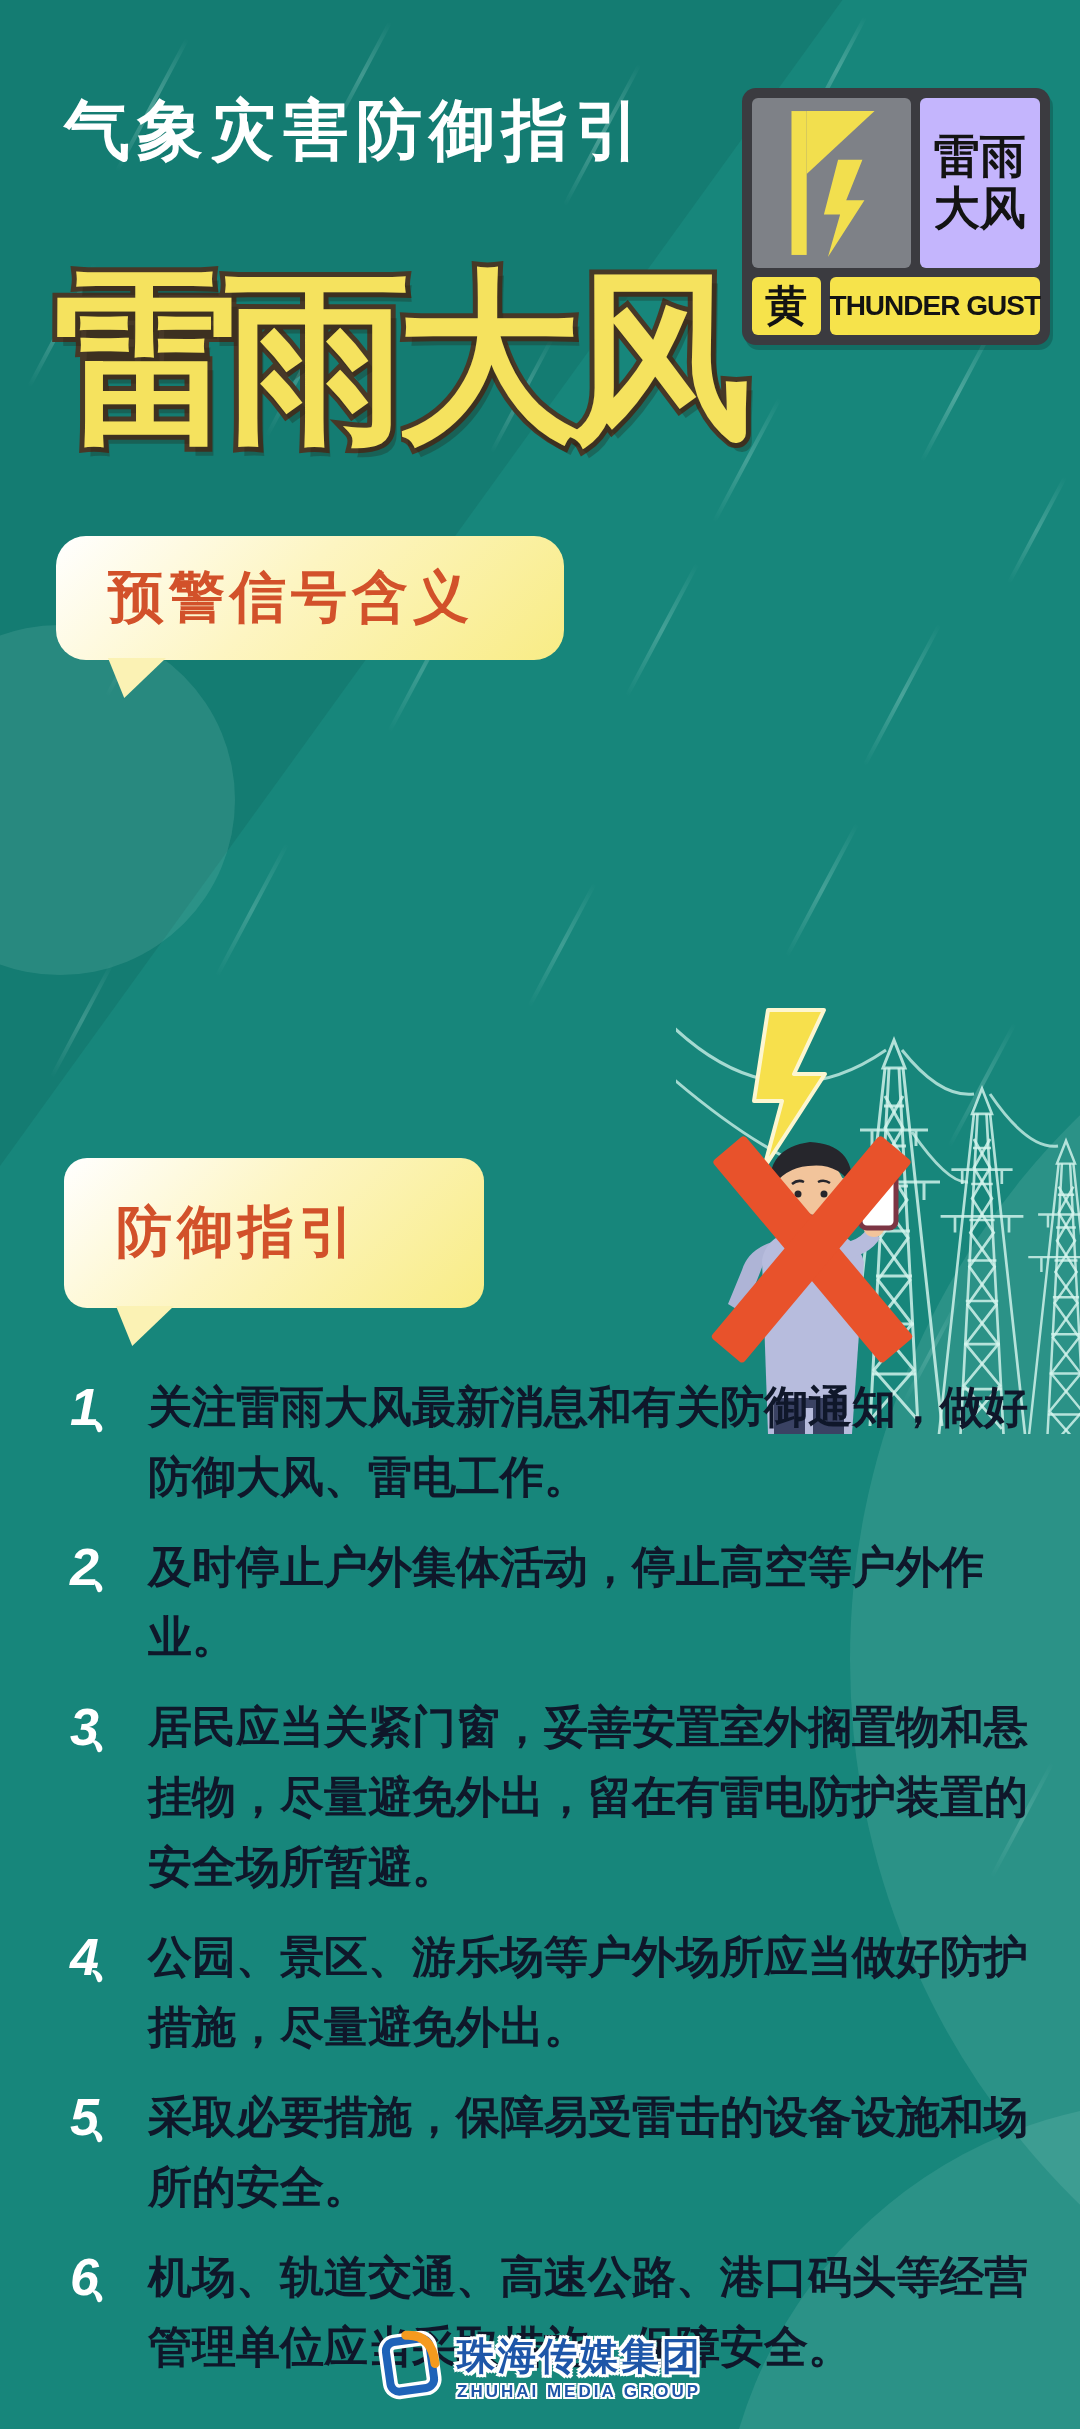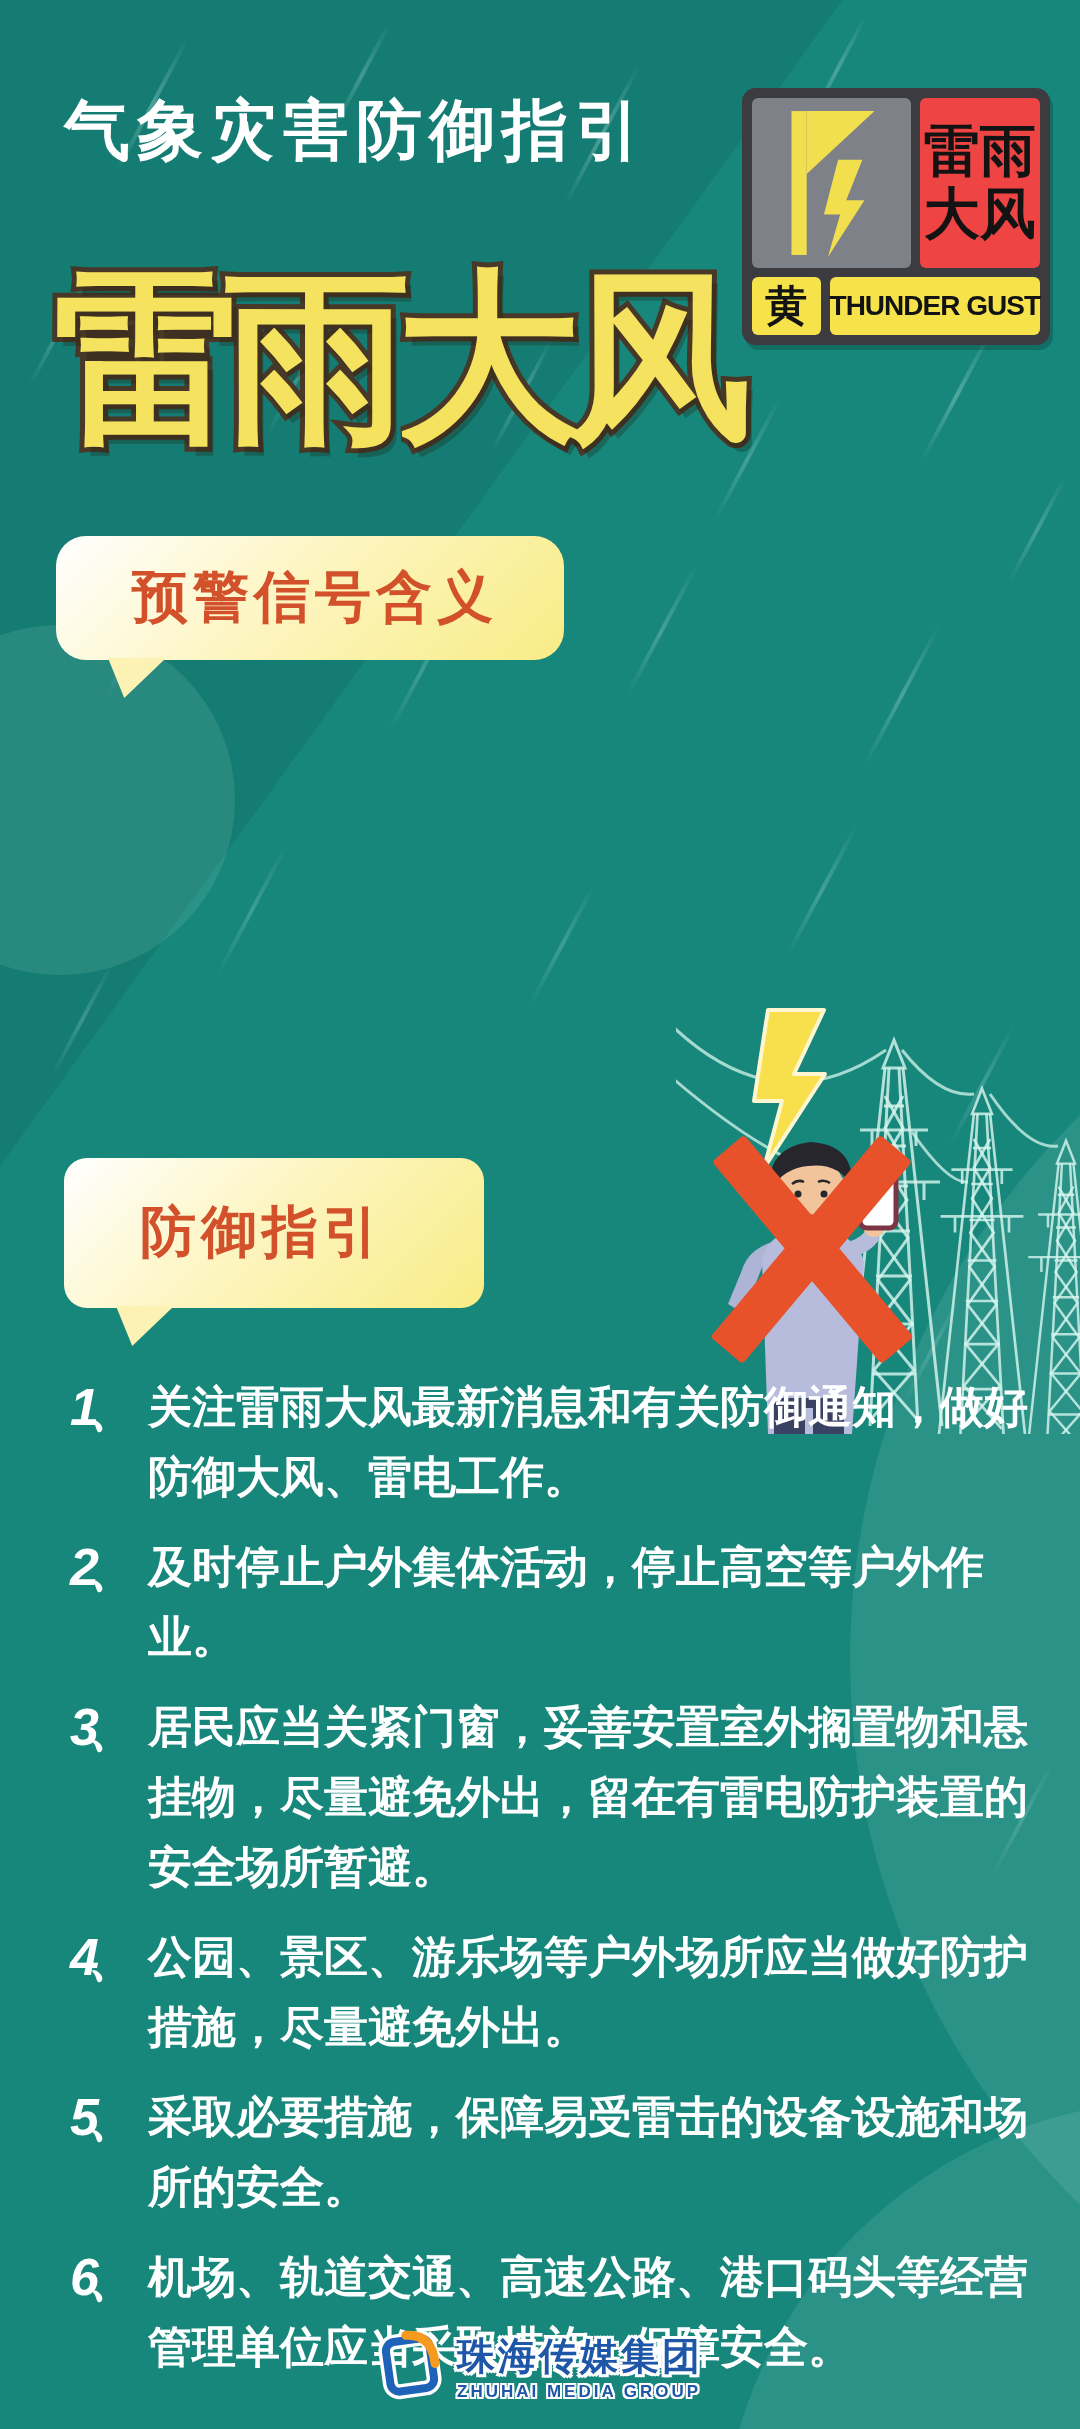--- a/index.html
+++ b/index.html
@@ -20,53 +20,53 @@
     transform:rotate(28deg);}
   
   .guide-title{position:absolute;left:64px;top:86px;font-size:66px;font-weight:900;
     color:#FFFFFF;letter-spacing:7px;white-space:nowrap;text-align:center;}
   
   .badge{position:absolute;left:742px;top:88px;width:308px;height:257px;box-sizing:border-box;
     background:#3B3B40;border-radius:14px;padding:10px;display:flex;flex-direction:column;gap:9px;
     box-shadow:3px 5px 0 rgba(0,0,0,.18);}
   .badge-top{display:flex;gap:9px;flex:1;min-height:0;}
   .badge-icon-cell{flex:1.32;background:#7E8187;border-radius:6px;display:flex;align-items:center;justify-content:center;}
-  .badge-name-cell{flex:1;background:#ef4444;border-radius:6px;color:#131313;font-weight:900;
-    font-size:56px;line-height:1.12;display:flex;align-items:center;justify-content:center;
+  .badge-name-cell{flex:1;background:#c4b5fd;border-radius:6px;color:#131313;font-weight:900;
+    font-size:46px;line-height:1.12;display:flex;align-items:center;justify-content:center;
     white-space:pre-line;}
   .badge-bottom{display:flex;gap:9px;height:58px;flex:none;}
   .badge-level-cell{width:80px;background:#F6E34B;border-radius:6px;color:#131313;
     font-size:42px;font-weight:900;display:flex;align-items:center;justify-content:center;}
   .badge-en-cell{flex:1;background:#F6E34B;border-radius:6px;color:#131313;
     font-size:28px;font-weight:900;display:flex;align-items:center;justify-content:center;
     letter-spacing:-1px;white-space:nowrap;}
   
   .main-title{position:absolute;left:54px;top:236px;font-size:185px;font-weight:900;
     color:#F5E25E;letter-spacing:-14px;white-space:nowrap;
     -webkit-text-stroke:10px #473827;paint-order:stroke fill;
     text-shadow:6px 9px 0 rgba(35,28,14,.28);}
   
   .bubble{position:absolute;border-radius:30px;
     background:linear-gradient(135deg,#FFFFFF 0%,#FDF5C2 45%,#F8EC85 100%);}
   .bubble-tail{position:absolute;left:52px;bottom:-38px;width:58px;height:40px;
     background:#FBF2B4;clip-path:polygon(0 0,100% 0,28% 100%);}
   .bubble-heading{margin:0;height:100%;display:flex;align-items:center;
-    padding-left:76px;font-size:56px;font-weight:900;color:#D2512A;letter-spacing:5px;}
+    padding-left:52px;font-size:56px;font-weight:900;color:#D2512A;letter-spacing:5px;}
   .meaning-bubble{left:56px;top:536px;width:508px;height:124px;}
   .guide-bubble{left:64px;top:1158px;width:420px;height:150px;border-radius:23px;}
   
   .meaning-body{position:absolute;left:66px;top:714px;width:952px;
     font-size:49px;line-height:73px;font-weight:700;color:#FFFFFF;white-space:pre-line;}
   
   .guide-list{position:absolute;left:70px;top:1372px;width:958px;
     display:flex;flex-direction:column;gap:20px;}
   .g-item{display:flex;align-items:flex-start;}
   .g-num{flex:none;width:78px;font-size:52px;font-weight:900;font-style:italic;
     color:#FFFFFF;line-height:70px;letter-spacing:-12px;}
-  .g-text{flex:1;font-size:44px;font-weight:700;color:#ffffff;line-height:70px;white-space:pre-line;}
+  .g-text{flex:1;font-size:44px;font-weight:700;color:#0f172a;line-height:70px;white-space:pre-line;}
   
   .illustration{position:absolute;left:676px;top:998px;width:404px;height:436px;}
   
   .footer{position:absolute;left:0;top:2322px;width:100%;
     display:flex;align-items:center;justify-content:center;gap:14px;}
   .brand-col{display:flex;flex-direction:column;align-items:flex-start;}
   .brand-cn{font-size:38px;font-weight:900;color:#1E56A8;letter-spacing:3px;white-space:nowrap;
     text-shadow:-3px -3px 0 #fff,3px -3px 0 #fff,-3px 3px 0 #fff,3px 3px 0 #fff,
       0 -3px 0 #fff,0 3px 0 #fff,-3px 0 0 #fff,3px 0 0 #fff;margin-top:9px;}
   .brand-en{margin-top:0;font-size:17px;font-weight:900;color:#1E56A8;letter-spacing:3px;white-space:nowrap;

